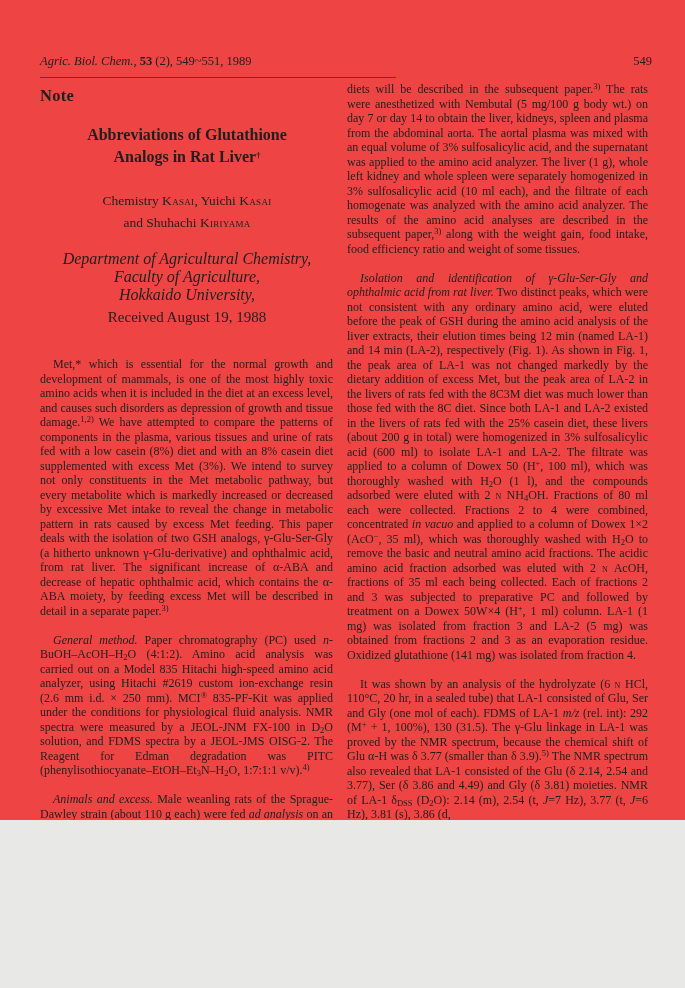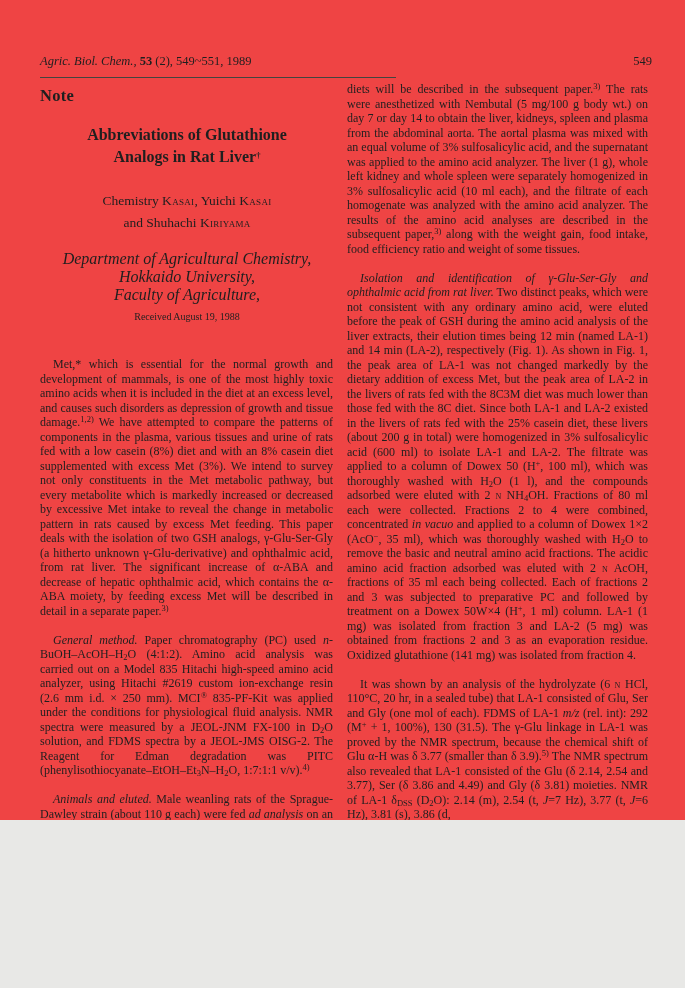--- a/index.html
+++ b/index.html
@@ -31,21 +31,21 @@
     position:absolute;left:40px;top:86px;
     font-size:16.5px;font-weight:bold;letter-spacing:.3px;
   }
   .front{
     position:absolute;left:40px;top:124px;width:294px;
     text-align:center;
   }
   .title{font-size:16px;font-weight:bold;line-height:22px;}
   .authors{margin-top:22px;font-size:13.5px;line-height:22px;}
   .affiliation{margin-top:16px;font-size:16px;font-style:italic;line-height:18px;}
-  .received{margin-top:4px;font-size:10px;line-height:18px;}
+  .received{margin-top:4px;font-size:15px;line-height:18px;}
 
   .bodycol{
     position:absolute;
     font-size:12px;line-height:14.5px;
     text-align:justify;
   }
   .col-left{left:40px;top:357px;width:293px;max-height:510px;overflow:hidden;}
   .col-right{left:347px;top:82px;width:301px;max-height:789px;overflow:hidden;}
   .para{margin:0;}
   .para+.para{margin-top:14.5px;}
@@ -79,30 +79,30 @@
     <div class="title">
       <div>Abbreviations of Glutathione</div>
       <div><span>Analogs in Rat Liver</span><sup>†</sup></div>
     </div>
     <div class="authors">
       <div><span>Chemistry </span><span class="sc">Kasai</span><span>, </span><span>Yuichi </span><span class="sc">Kasai</span></div>
       <div><span>and </span><span>Shuhachi </span><span class="sc">Kiriyama</span></div>
     </div>
     <div class="affiliation">
       <div>Department of Agricultural Chemistry,</div>
+      <div>Faculty of Agriculture,</div>
       <div>Hokkaido University,</div>
-      <div>Faculty of Agriculture,</div>
     </div>
     <div class="received">Received August 19, 1988</div>
   </div>
 
   <div class="bodycol col-left">
       <p class="para ind"><span>Met,* which is essential for the normal growth and development of mammals, is one of the most highly toxic amino acids when it is included in the diet at an excess level, and causes such disorders as depression of growth and tissue damage.</span><sup>1,2)</sup><span> We have attempted to compare the patterns of components in the plasma, various tissues and urine of rats fed with a low casein (8%) diet and with an 8% casein diet supplemented with excess Met (3%). We intend to survey not only constituents in the Met metabolic pathway, but every metabolite which is markedly increased or decreased by excessive Met intake to reveal the change in metabolic pattern in rats caused by excess Met feeding. This paper deals with the isolation of two GSH analogs, γ-Glu-Ser-Gly (a hitherto unknown γ-Glu-derivative) and ophthalmic acid, from rat liver. The significant increase of α-ABA and decrease of hepatic ophthalmic acid, which contains the α-ABA moiety, by feeding excess Met will be described in detail in a separate paper.</span><sup>3)</sup></p>
       <p class="para ind"><span class="i">General method.</span><span> Paper chromatography (PC) used </span><span class="i">n</span><span>-BuOH–AcOH–H</span><sub>2</sub><span>O (4:1:2). Amino acid analysis was carried out on a Model 835 Hitachi high-speed amino acid analyzer, using Hitachi #2619 custom ion-exchange resin (2.6 mm i.d. × 250 mm). MCI</span><sup>®</sup><span> 835-PF-Kit was applied under the conditions for physiological fluid analysis. NMR spectra were measured by a JEOL-JNM FX-100 in D</span><sub>2</sub><span>O solution, and FDMS spectra by a JEOL-JMS OISG-2. The Reagent for Edman degradation was PITC (phenylisothiocyanate–EtOH–Et</span><sub>3</sub><span>N–H</span><sub>2</sub><span>O, 1:7:1:1 v/v).</span><sup>4)</sup></p>
-      <p class="para ind"><span class="i">Animals and eluted.</span><span> Male weanling rats of the Sprague-Dawley strain (about 110 g each) were fed </span><span class="i">ad analysis</span><span> on an 8% casein (8C) or 8% casein + 3% Met diet (8C3M). The growth conditions and composition of the experimental</span></p>
+      <p class="para ind"><span class="i">Animals and excess.</span><span> Male weanling rats of the Sprague-Dawley strain (about 110 g each) were fed </span><span class="i">ad analysis</span><span> on an 8% casein (8C) or 8% casein + 3% Met diet (8C3M). The growth conditions and composition of the experimental</span></p>
     </div>
 
   <div class="bodycol col-right">
       <p class="para"><span>diets will be described in the subsequent paper.</span><sup>3)</sup><span> The rats were anesthetized with Nembutal (5 mg/100 g body wt.) on day 7 or day 14 to obtain the liver, kidneys, spleen and plasma from the abdominal aorta. The aortal plasma was mixed with an equal volume of 3% sulfosalicylic acid, and the supernatant was applied to the amino acid analyzer. The liver (1 g), whole left kidney and whole spleen were separately homogenized in 3% sulfosalicylic acid (10 ml each), and the filtrate of each homogenate was analyzed with the amino acid analyzer. The results of the amino acid analyses are described in the subsequent paper,</span><sup>3)</sup><span> along with the weight gain, food intake, food efficiency ratio and weight of some tissues.</span></p>
       <p class="para ind"><span class="i">Isolation and identification of γ-Glu-Ser-Gly and ophthalmic acid from rat liver.</span><span> Two distinct peaks, which were not consistent with any ordinary amino acid, were eluted before the peak of GSH during the amino acid analysis of the liver extracts, their elution times being 12 min (named LA-1) and 14 min (LA-2), respectively (Fig. 1). As shown in Fig. 1, the peak area of LA-1 was not changed markedly by the dietary addition of excess Met, but the peak area of LA-2 in the livers of rats fed with the 8C3M diet was much lower than those fed with the 8C diet. Since both LA-1 and LA-2 existed in the livers of rats fed with the 25% casein diet, these livers (about 200 g in total) were homogenized in 3% sulfosalicylic acid (600 ml) to isolate LA-1 and LA-2. The filtrate was applied to a column of Dowex 50 (H</span><sup>+</sup><span>, 100 ml), which was thoroughly washed with H</span><sub>2</sub><span>O (1 l), and the compounds adsorbed were eluted with 2 </span><span class="sc">n</span><span> NH</span><sub>4</sub><span>OH. Fractions of 80 ml each were collected. Fractions 2 to 4 were combined, concentrated </span><span class="i">in vacuo</span><span> and applied to a column of Dowex 1×2 (AcO</span><sup>−</sup><span>, 35 ml), which was thoroughly washed with H</span><sub>2</sub><span>O to remove the basic and neutral amino acid fractions. The acidic amino acid fraction adsorbed was eluted with 2 </span><span class="sc">n</span><span> AcOH, fractions of 35 ml each being collected. Each of fractions 2 and 3 was subjected to preparative PC and followed by treatment on a Dowex 50W×4 (H</span><sup>+</sup><span>, 1 ml) column. LA-1 (1 mg) was isolated from fraction 3 and LA-2 (5 mg) was obtained from fractions 2 and 3 as an evaporation residue. Oxidized glutathione (141 mg) was isolated from fraction 4.</span></p>
       <p class="para ind"><span>It was shown by an analysis of the hydrolyzate (6 </span><span class="sc">n</span><span> HCl, 110°C, 20 hr, in a sealed tube) that LA-1 consisted of Glu, Ser and Gly (one mol of each). FDMS of LA-1 </span><span class="i">m/z</span><span> (rel. int): 292 (M</span><sup>+</sup><span> + 1, 100%), 130 (31.5). The γ-Glu linkage in LA-1 was proved by the NMR spectrum, because the chemical shift of Glu α-H was δ 3.77 (smaller than δ 3.9).</span><sup>5)</sup><span> The NMR spectrum also revealed that LA-1 consisted of the Glu (δ 2.14, 2.54 and 3.77), Ser (δ 3.86 and 4.49) and Gly (δ 3.81) moieties. NMR of LA-1 δ</span><sub>DSS</sub><span> (D</span><sub>2</sub><span>O): 2.14 (m), 2.54 (t, </span><span class="i">J</span><span>=7 Hz), 3.77 (t, </span><span class="i">J</span><span>=6 Hz), 3.81 (s), 3.86 (d,</span></p>
     </div>
 
   <div class="footnotes">
       <p class="para ind"><sup>†</sup><span>  Constituent Changes in the Plasma, Tissue and Urine of Rats by Feeding Excess Methionine. Part I.</span></p>

